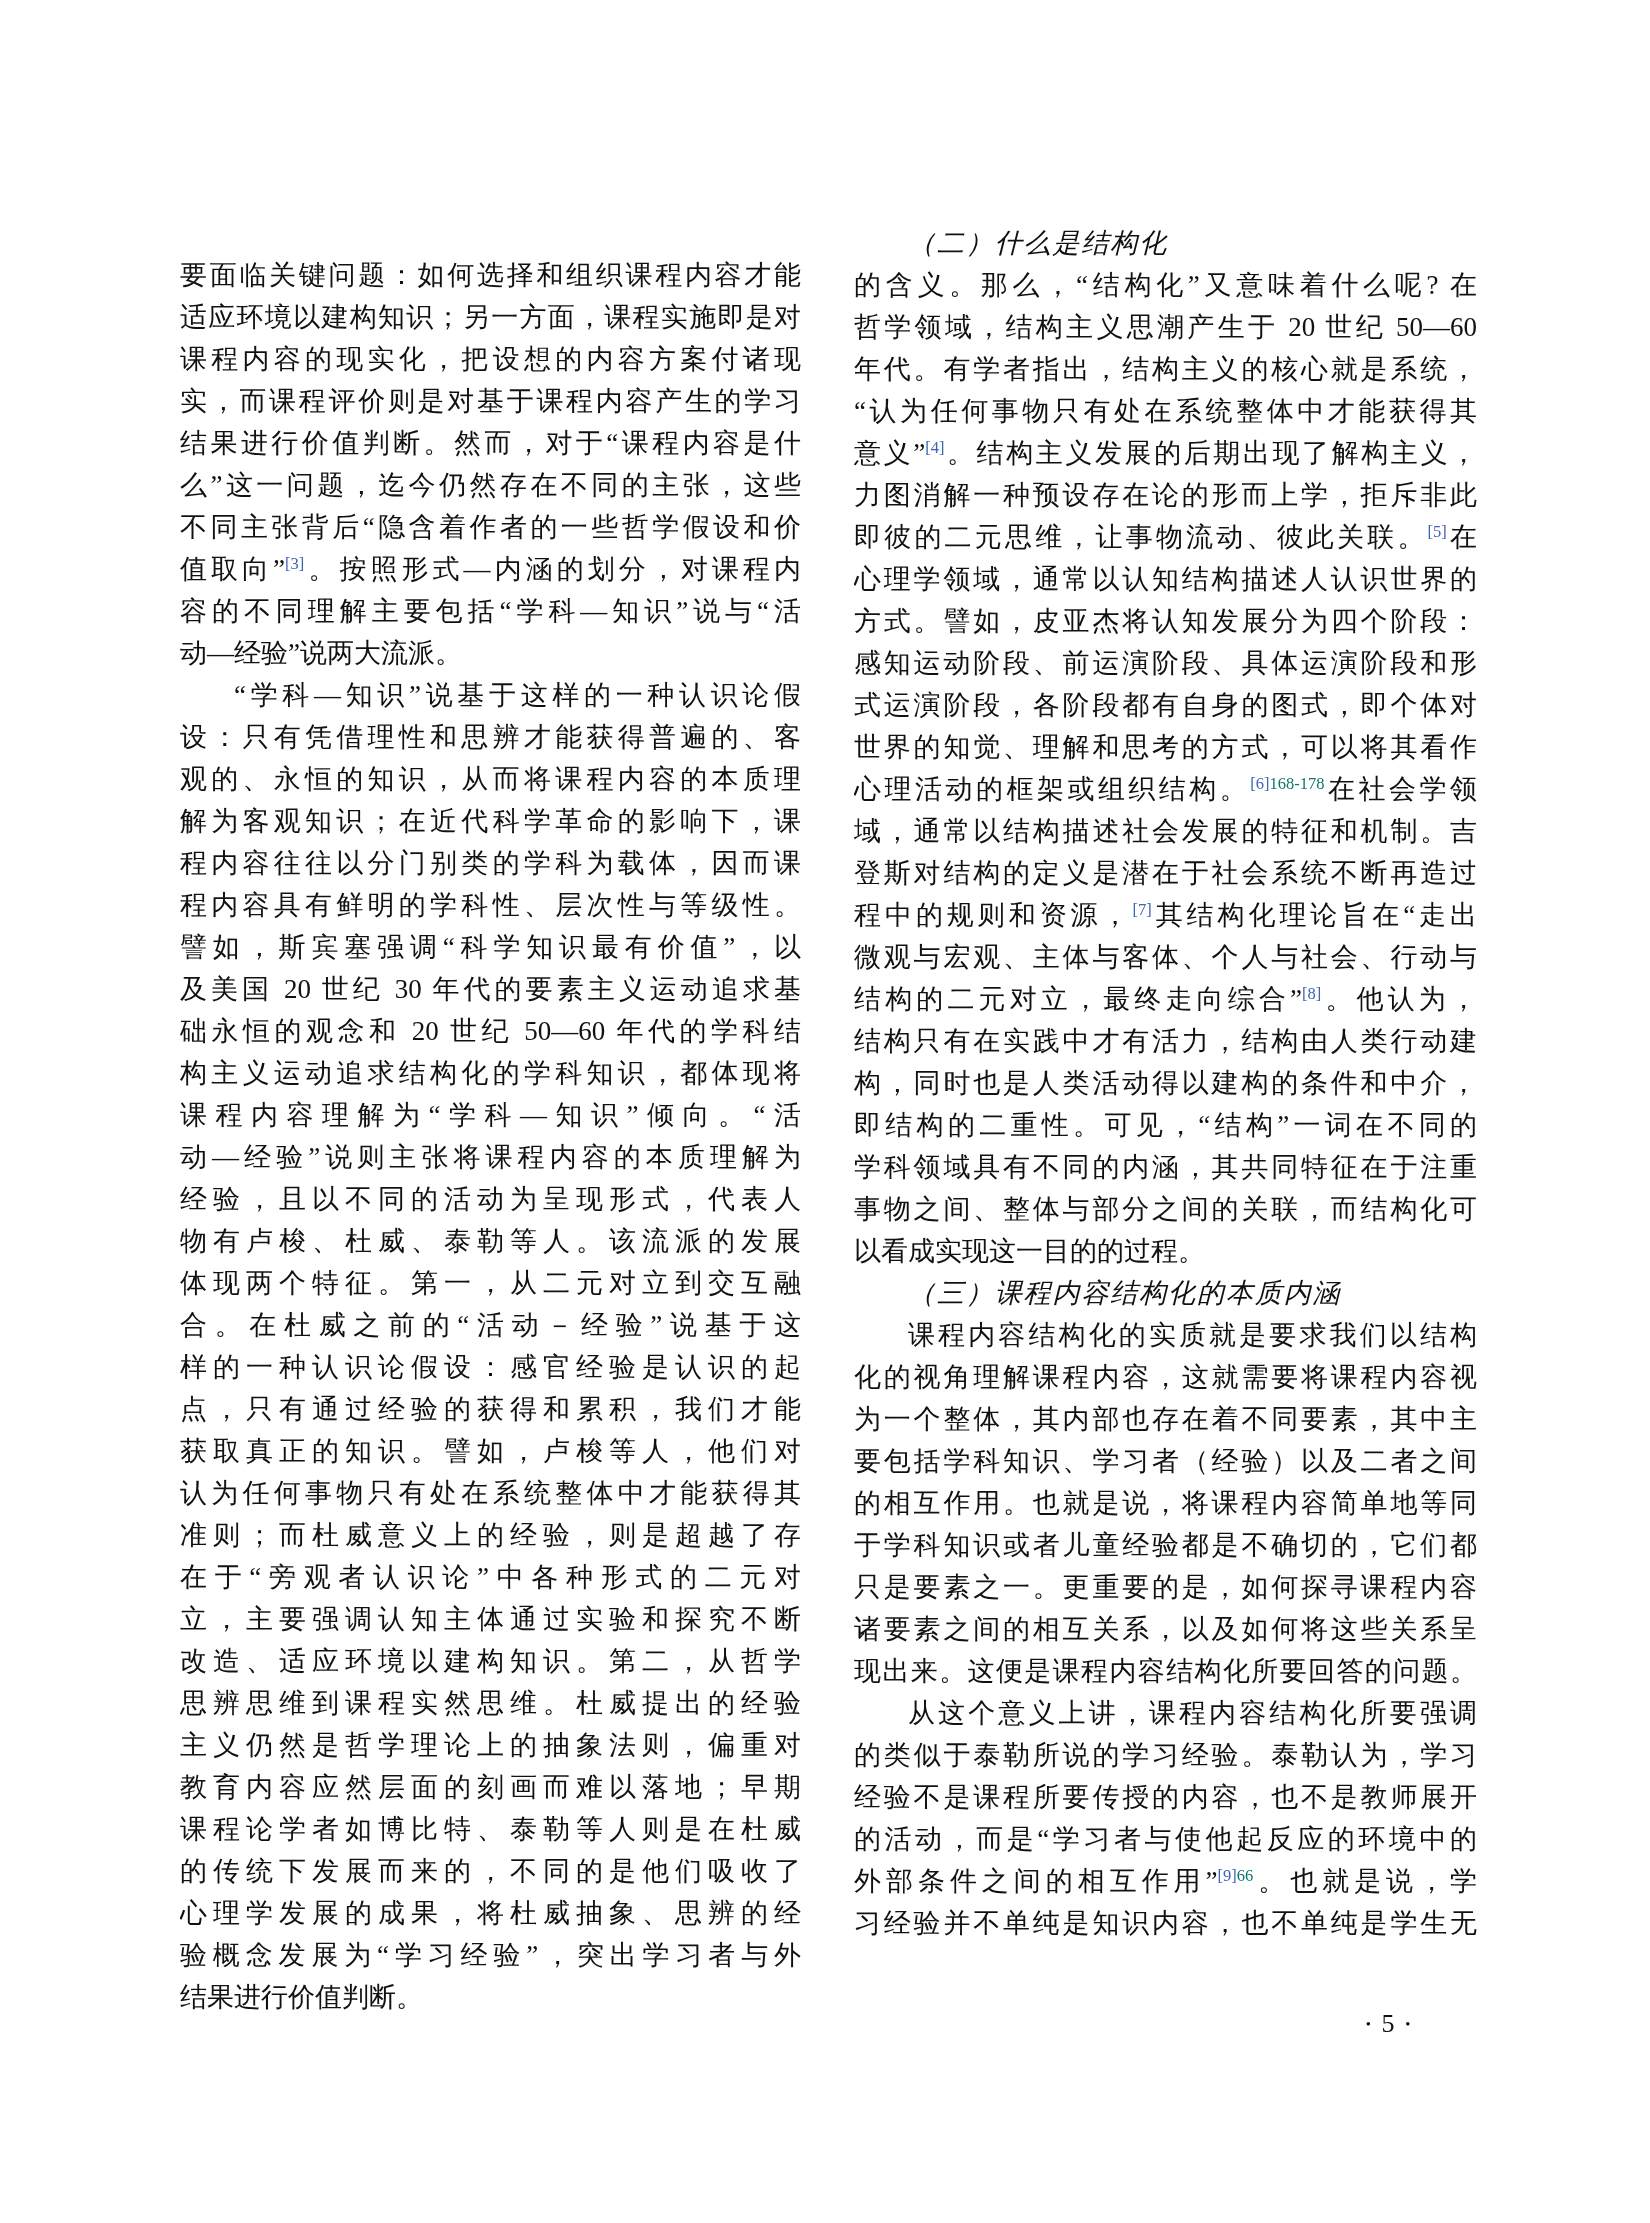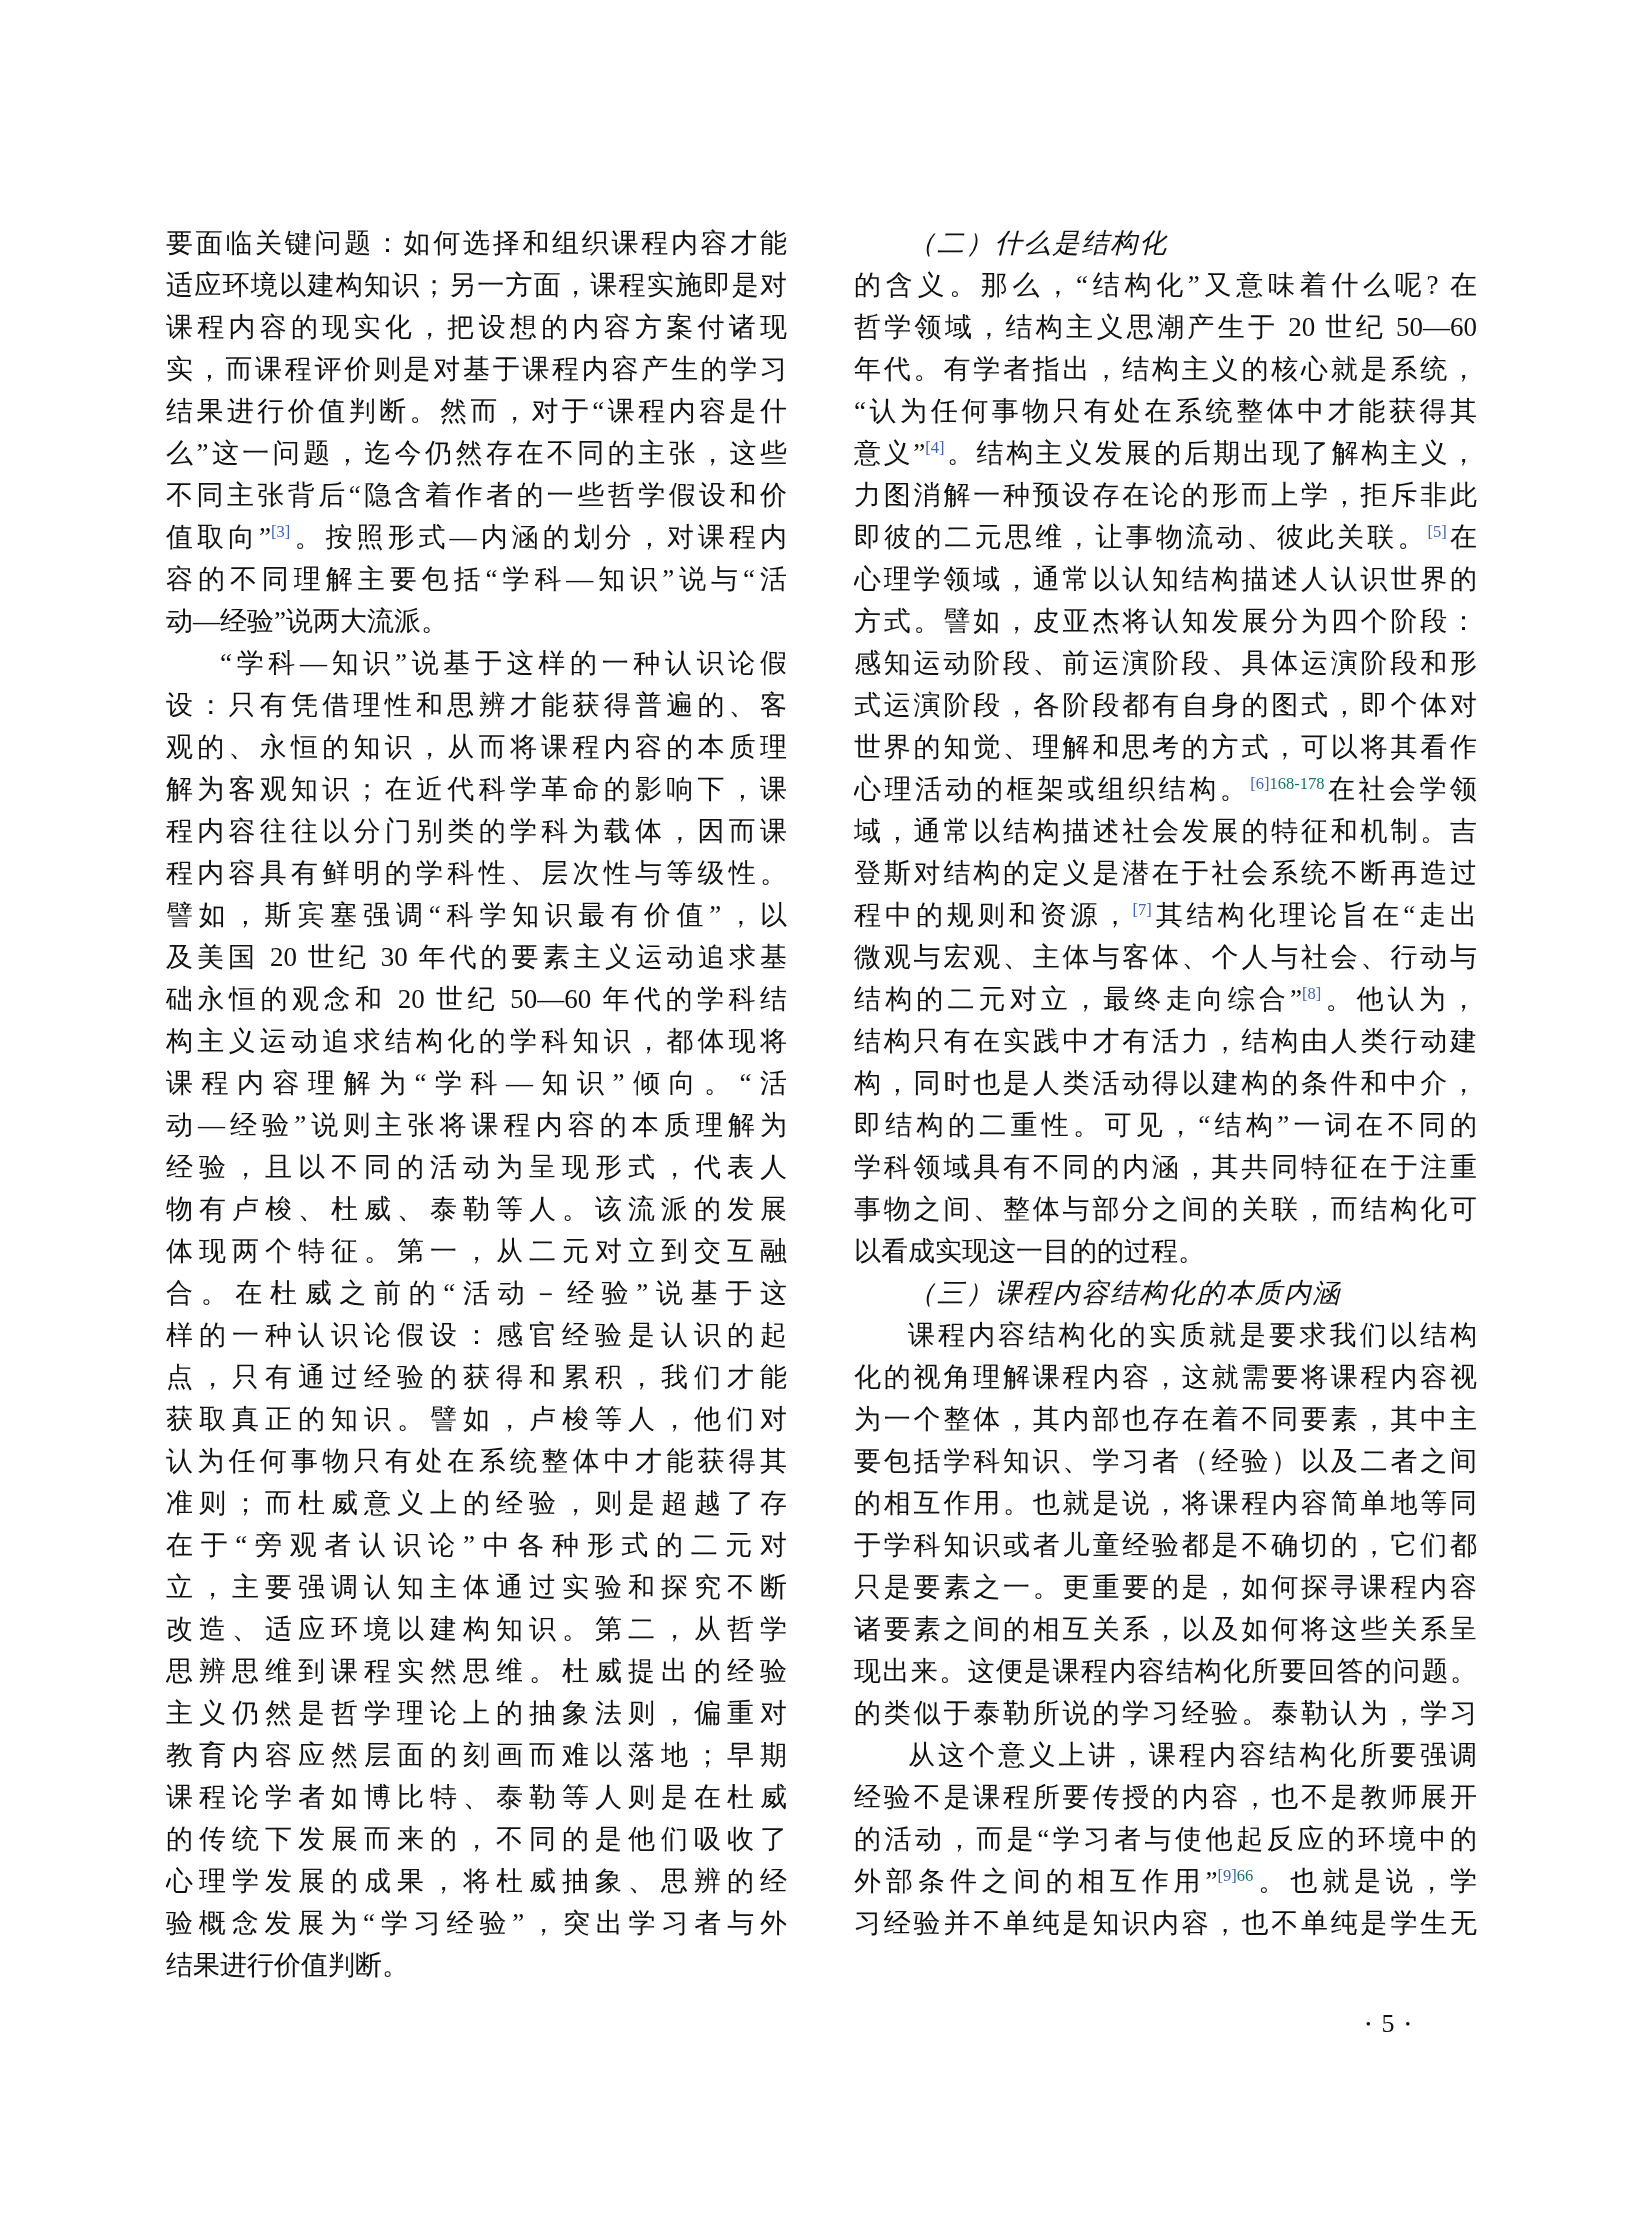--- a/index.html
+++ b/index.html
@@ -9,21 +9,21 @@
     position:relative;
     overflow:hidden;
     font-family:"Liberation Serif","DejaVu Serif",serif;
     color:#111111;
   }
   .page{position:absolute;inset:0;}
   .column{
     position:absolute;top:222px;
     font-size:27px;line-height:42px;
   }
-  .column-left{left:166px;width:621px;}
+  .column-left{left:180px;width:621px;margin-top:32px;}
   .column-right{left:854px;width:623px;}
   .line{
     height:42px;
     overflow:hidden;
     text-align:justify;
     text-align-last:justify;
   }
   .line.indent{text-indent:54px;}
   .line.last{text-align-last:left;}
   .line.heading{
@@ -123,22 +123,22 @@
       <div class="line heading indent last"><span>（三）课程内容结构化的本质内涵</span></div>
       <div class="line indent"><span>课程内容结构化的实质就是要求我们以结构</span></div>
       <div class="line"><span>化的视角理解课程内容，这就需要将课程内容视</span></div>
       <div class="line"><span>为一个整体，其内部也存在着不同要素，其中主</span></div>
       <div class="line"><span>要包括学科知识、学习者（经验）以及二者之间</span></div>
       <div class="line"><span>的相互作用。也就是说，将课程内容简单地等同</span></div>
       <div class="line"><span>于学科知识或者儿童经验都是不确切的，它们都</span></div>
       <div class="line"><span>只是要素之一。更重要的是，如何探寻课程内容</span></div>
       <div class="line"><span>诸要素之间的相互关系，以及如何将这些关系呈</span></div>
       <div class="line"><span>现出来。这便是课程内容结构化所要回答的问题。</span></div>
+      <div class="line indent"><span>从这个意义上讲，课程内容结构化所要强调</span></div>
       <div class="line"><span>的类似于泰勒所说的学习经验。泰勒认为，学习</span></div>
-      <div class="line indent"><span>从这个意义上讲，课程内容结构化所要强调</span></div>
       <div class="line"><span>经验不是课程所要传授的内容，也不是教师展开</span></div>
       <div class="line"><span>的活动，而是“学习者与使他起反应的环境中的</span></div>
       <div class="line"><span>外部条件之间的相互作用”</span><span class="sup ref">[9]</span><span class="sup pg">66</span><span>。也就是说，学</span></div>
       <div class="line"><span>习经验并不单纯是知识内容，也不单纯是学生无</span></div>
     </div>
   <div class="footer">
     <span class="dot">•</span>
     <span class="num">5</span>
     <span class="dot">•</span>
   </div>

